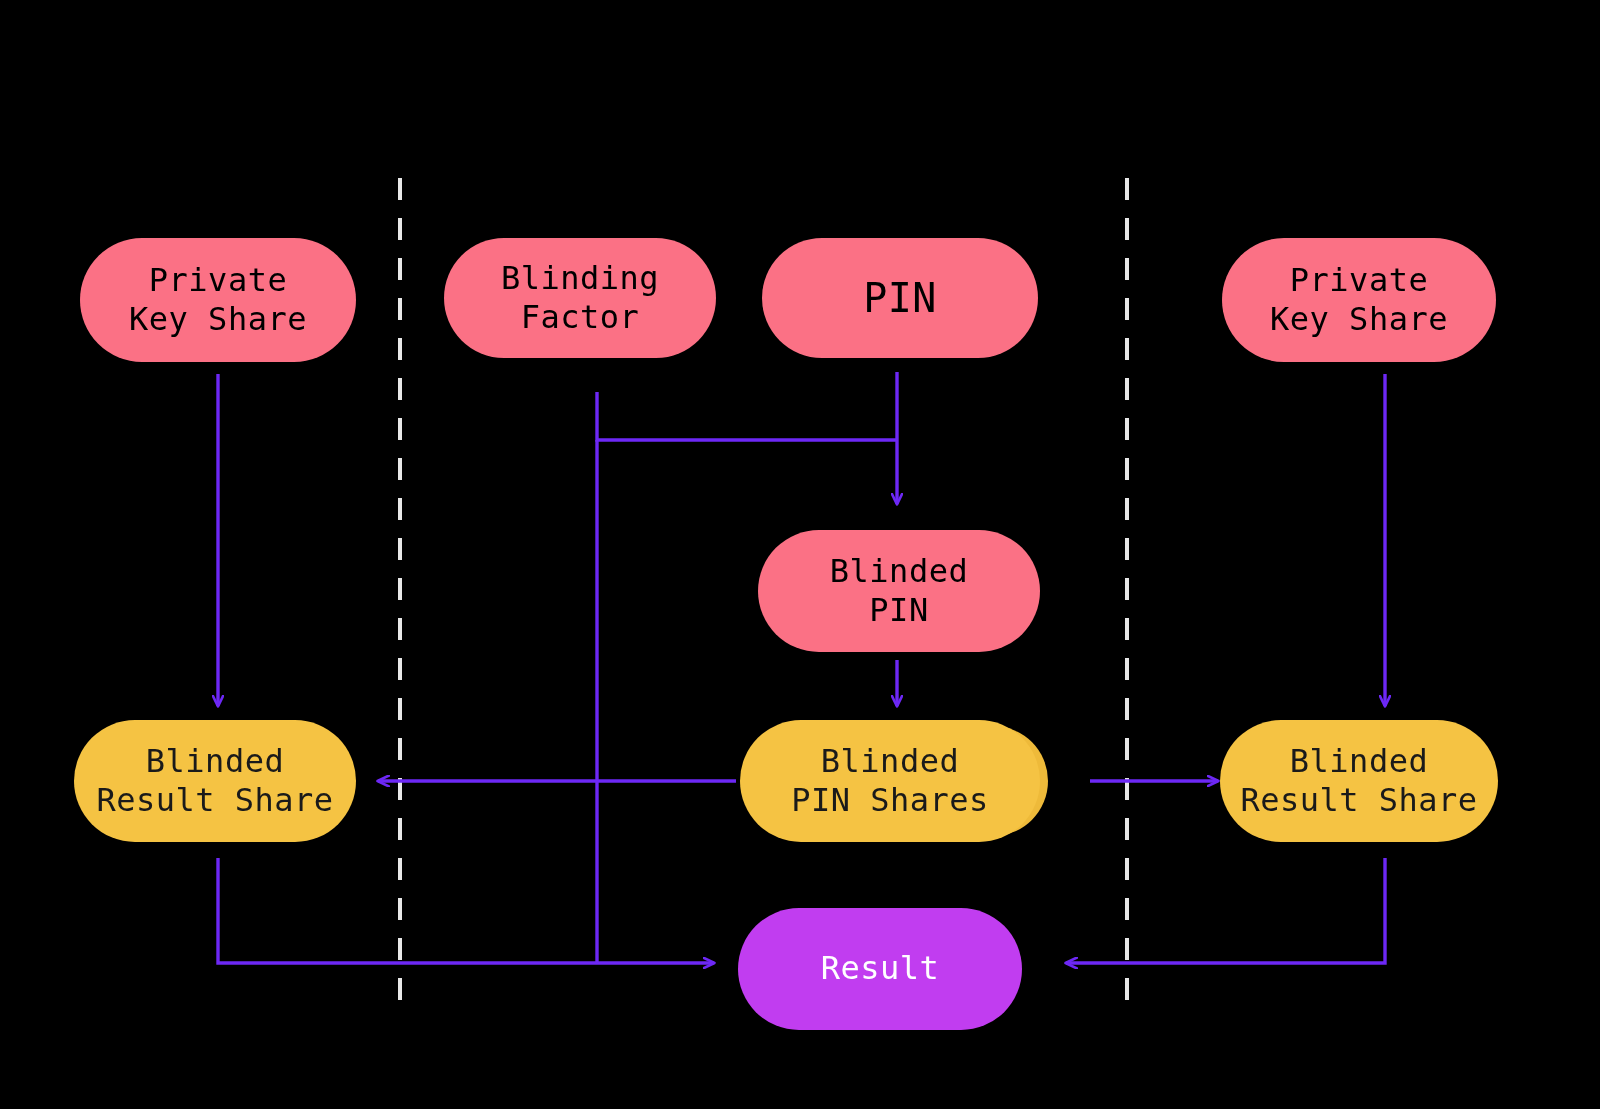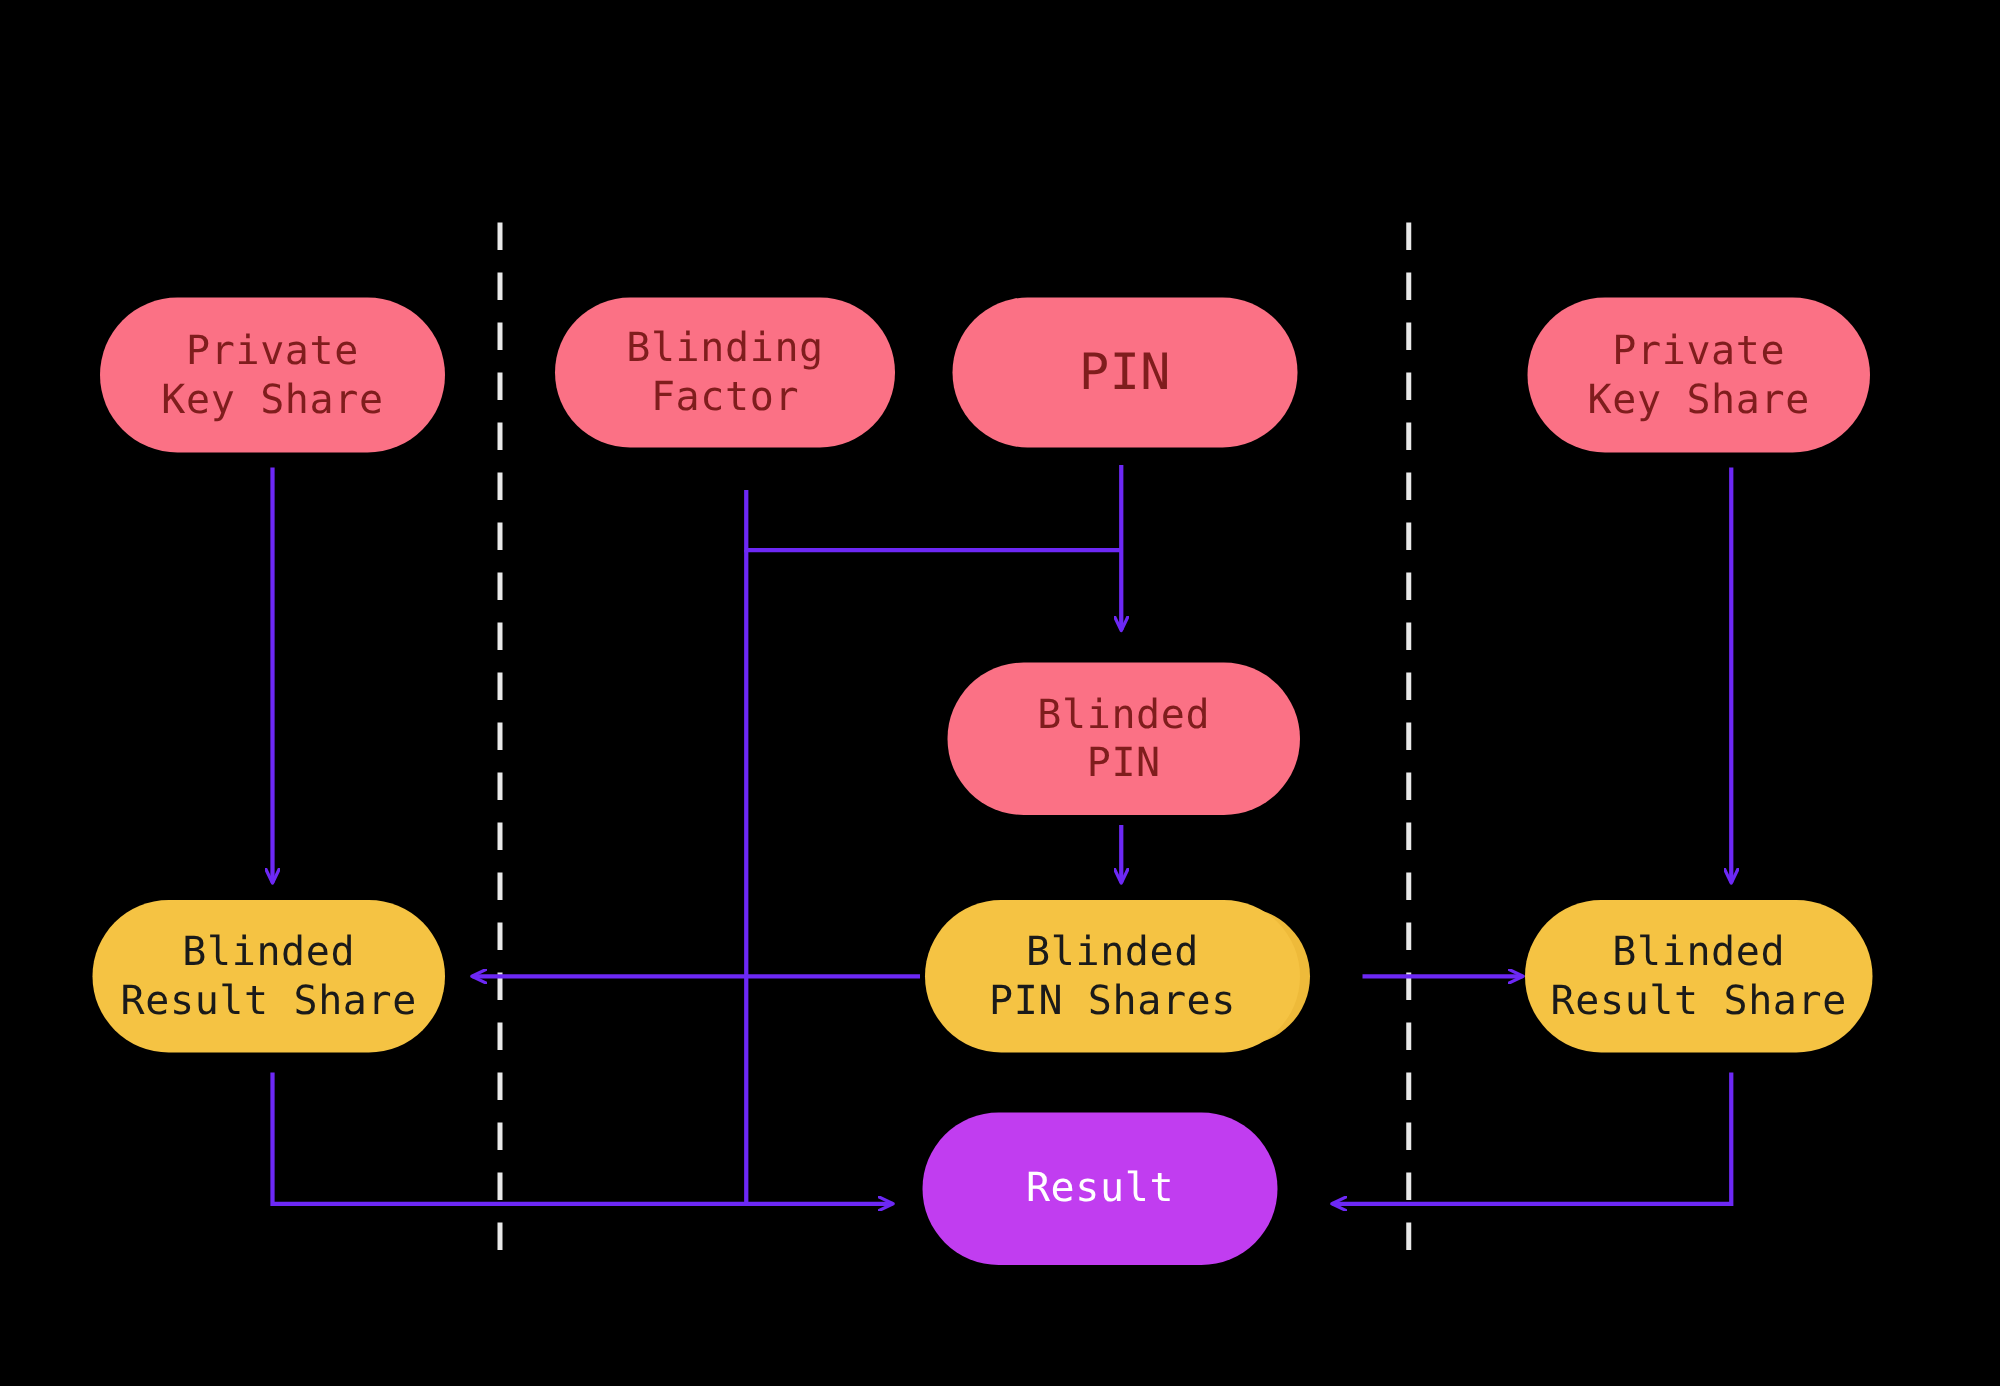--- a/index.html
+++ b/index.html
@@ -30,23 +30,23 @@
     align-items: center;
     justify-content: center;
     text-align: center;
     border-radius: 999px;
     box-sizing: border-box;
     line-height: 1.22;
     white-space: pre;
     letter-spacing: 0.5px;
     font-family: "DejaVu Sans Mono", monospace;
   }
-  .node.pink   { background: #fb7185; color: #7f1d1d; text-align: center; }
+  .node.pink   { background: #fb7185; color: #000000; text-align: center; }
   .node.yellow { background: #f5c343; color: #1a1a1a; }
-  .node.purple { background: #c13df0; color: #ffffff; }
+  .node.purple { background: #c13df0; color: #ffffff; margin-top: 18px; }
   .node-label {
     display: block;
     white-space: pre-line;
   }
   .fs-32 { font-size: 32px; }
   .fs-40 { font-size: 40px; }
 </style>
 </head>
 <body>
 

